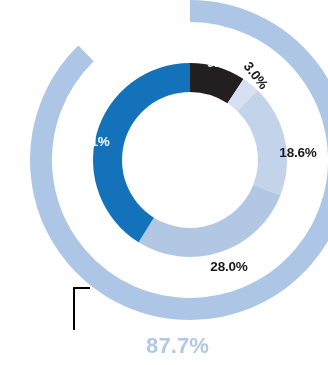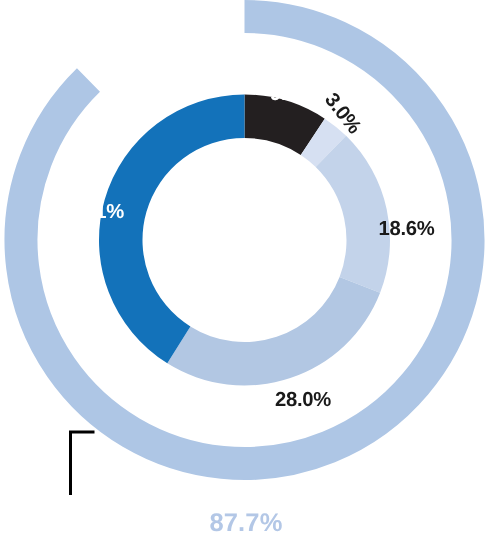--- a/index.html
+++ b/index.html
@@ -3,21 +3,21 @@
 <meta charset="utf-8">
 <style>
   html,body{margin:0;padding:0;}
   body{
     width:328px;height:365px;
     background:#ffffff;
     font-family:"Liberation Sans", sans-serif;
     overflow:hidden;
     position:relative;
   }
-  #chart-root{position:absolute;inset:0;}
+  #chart-root{position:absolute;inset:0;margin-left:27px;}
   svg.donut{position:absolute;left:0;top:0;width:328px;height:365px;}
 
   .seg-label{
     font-family:"Liberation Sans", sans-serif;
     font-weight:bold;
     font-size:13.5px;
     letter-spacing:-0.2px;
   }
   .seg-label.dark{fill:#1a1a1a;}
   .seg-label.light{fill:#ffffff;}
@@ -27,21 +27,21 @@
   .footer{
     position:absolute;
     left:0;right:0;
     bottom:6px;
     display:flex;
     align-items:center;
     justify-content:center;
     gap:18px;
     color:#b3c7e6;
     font-weight:bold;
-    font-size:17px;
+    font-size:22px;
     font-family:"Liberation Sans", sans-serif;
     letter-spacing:0.1px;
   }
   .footer .pct{color:#b3c7e6;}
   .footer .name{color:#b3c7e6;}
 </style>
 </head>
 <body>
 
 <div id="chart-root">

